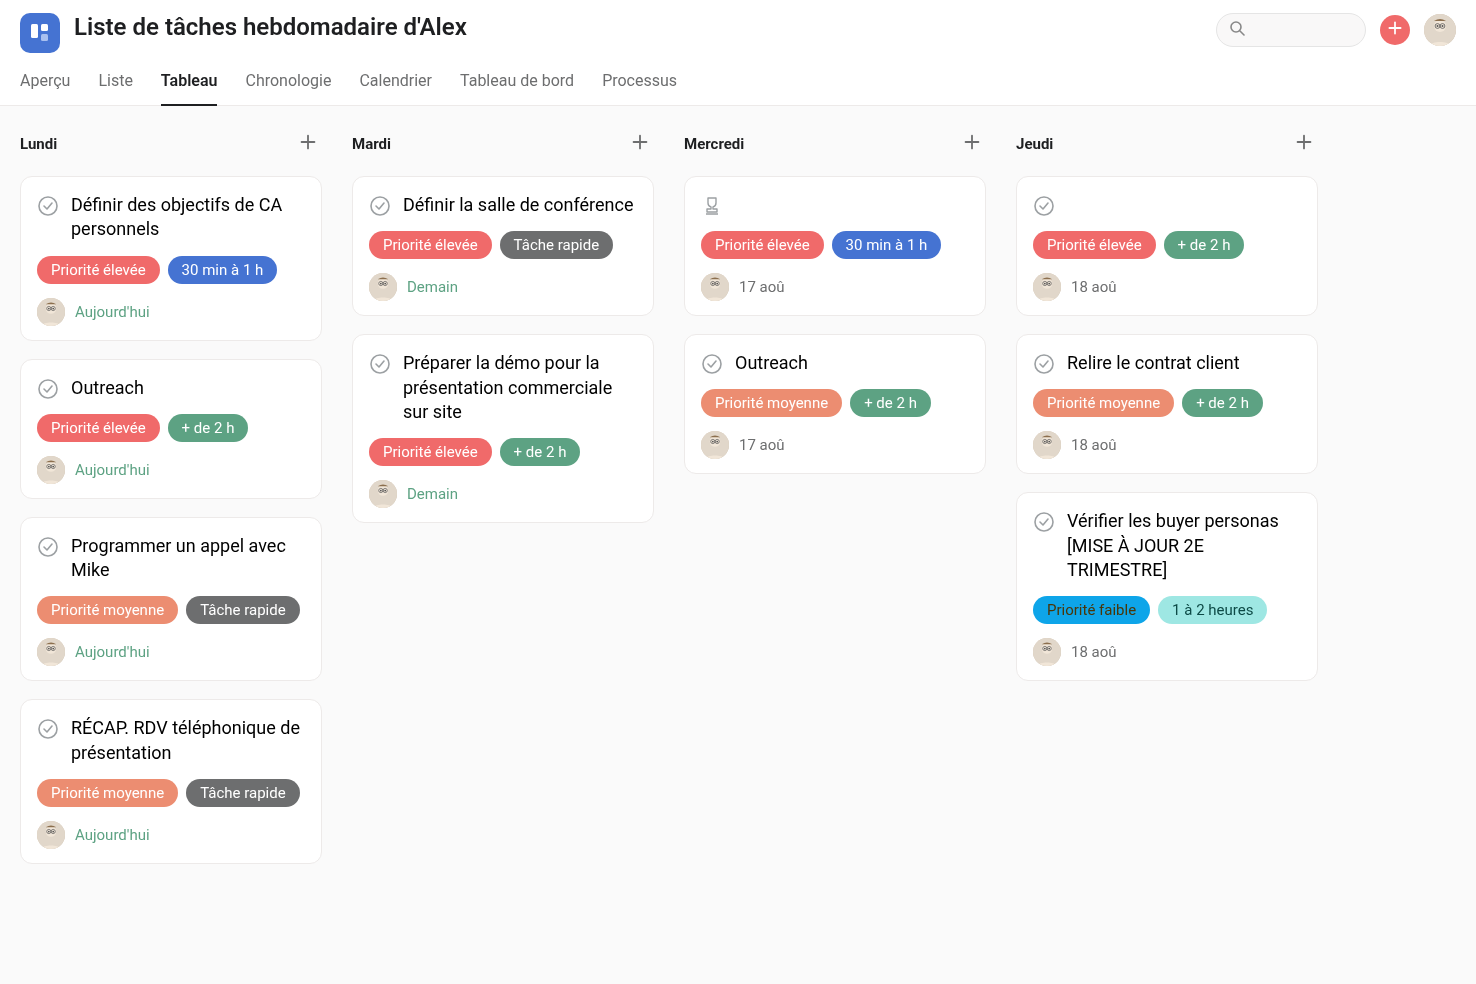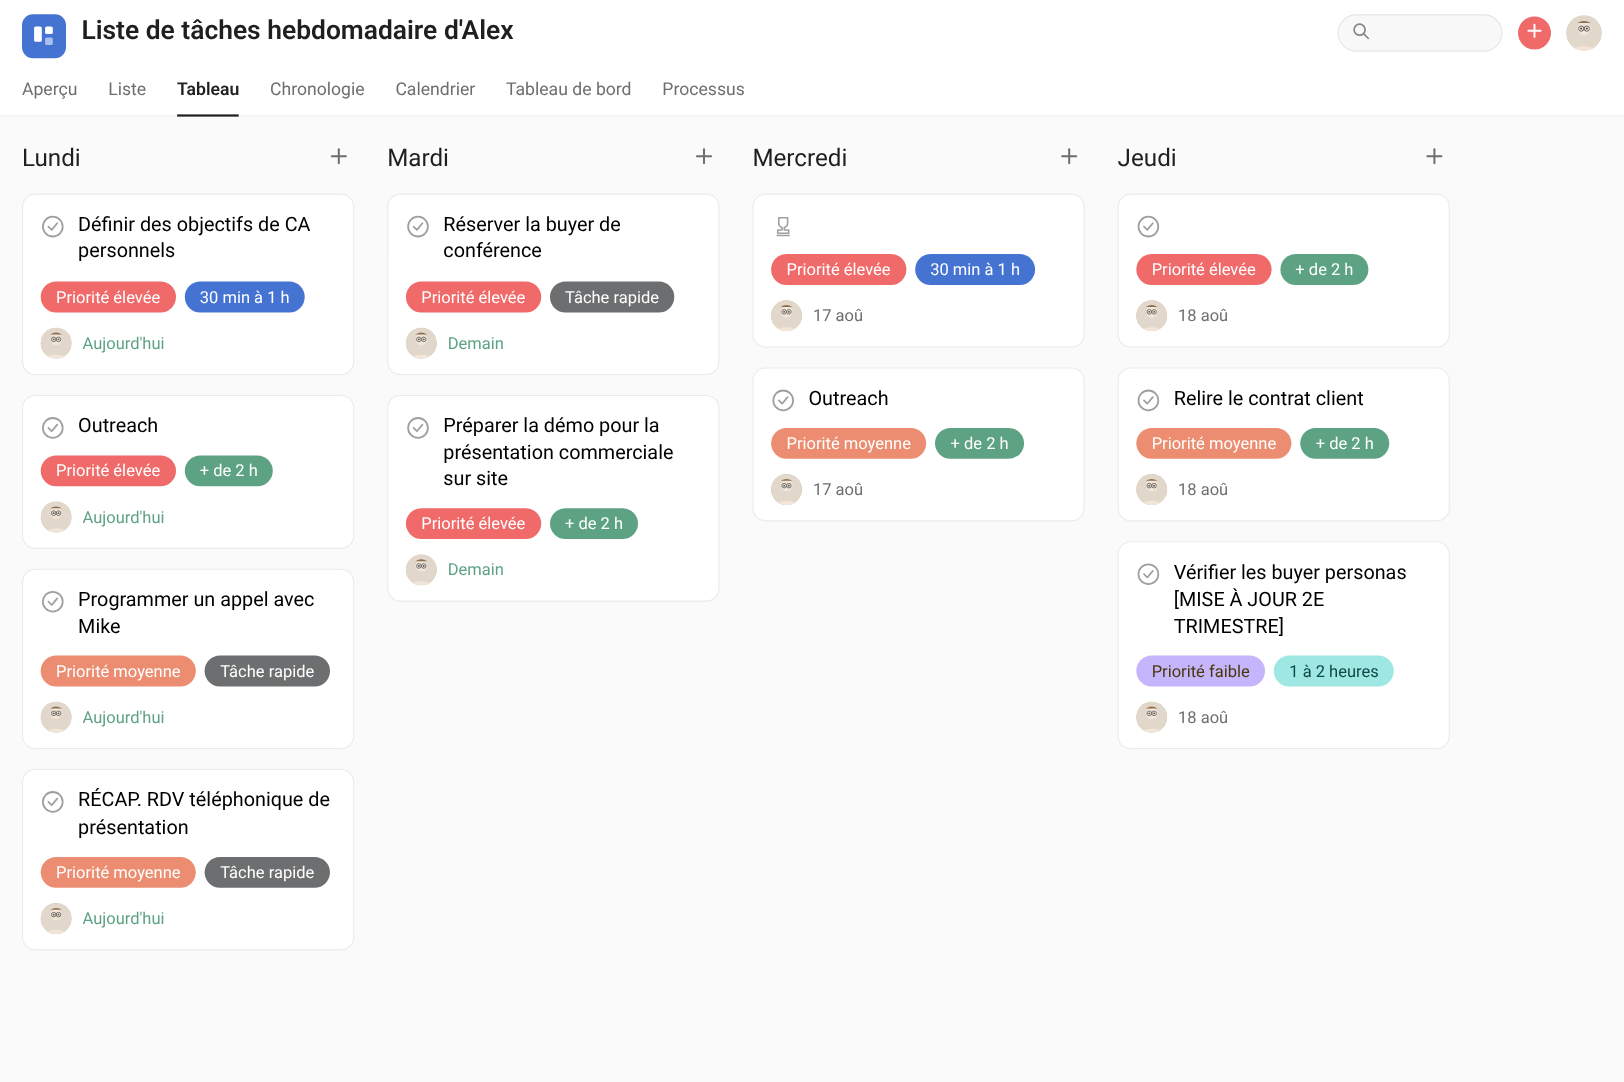--- a/index.html
+++ b/index.html
@@ -96,22 +96,22 @@
     width: 302px;
     flex-shrink: 0;
   }
   .col-head {
     display: flex;
     align-items: center;
     justify-content: space-between;
     margin-bottom: 18px;
   }
   .col-title {
-    font-size: 22px;
-    font-weight: 400;
+    font-size: 15px;
+    font-weight: 700;
     color: #1e1f21;
   }
   .col-add {
     width: 28px; height: 28px;
     display:flex;align-items:center;justify-content:center;
     cursor:pointer;
   }
   .col-add svg { stroke:#6d6e6f; }
 
   .card {
@@ -148,21 +148,21 @@
     margin-bottom: 14px;
   }
   .tag {
     font-size: 15px;
     padding: 5px 14px;
     border-radius: 14px;
     white-space: nowrap;
   }
   .tag-red    { background:#f06a6a; color:#fff; }
   .tag-orange { background:#ec8d71; color:#fff; }
-  .tag-yellow { background:#c4b5fd; color:#4a3608; }
+  .tag-yellow { background:#0ea5e9; color:#4a3608; }
   .tag-blue   { background:#4573d2; color:#fff; }
   .tag-teal   { background:#5da283; color:#fff;text-align:center; }
   .tag-gray   { background:#6d6e6f; color:#fff; }
   .tag-teal2  { background:#9ee7e3; color:#0d4a46; }
 
   .card-foot {
     display:flex; align-items:center; gap:10px;
   }
   .due {
     font-size: 15px;
@@ -357,21 +357,21 @@
             </svg></span>
         </div>
       </div>
       <div class="card">
         <div class="card-top">
           <div class="check">
             <svg viewBox="0 0 22 22" width="22" height="22">
               <use href="#i-check"></use>
             </svg>
           </div>
-          <div class="card-title">Réserver la buyer de conférence</div>
+          <div class="card-title">Définir la salle de conférence</div>
         </div>
         <div class="tags">
           <span class="tag tag-red">Priorité élevée</span>
           <span class="tag tag-gray">Tâche rapide</span>
         </div>
         <div class="card-foot">
           <div class="avatar-sm">
             <svg viewBox="0 0 32 32">
               <use href="#i-avatar"></use>
             </svg>

